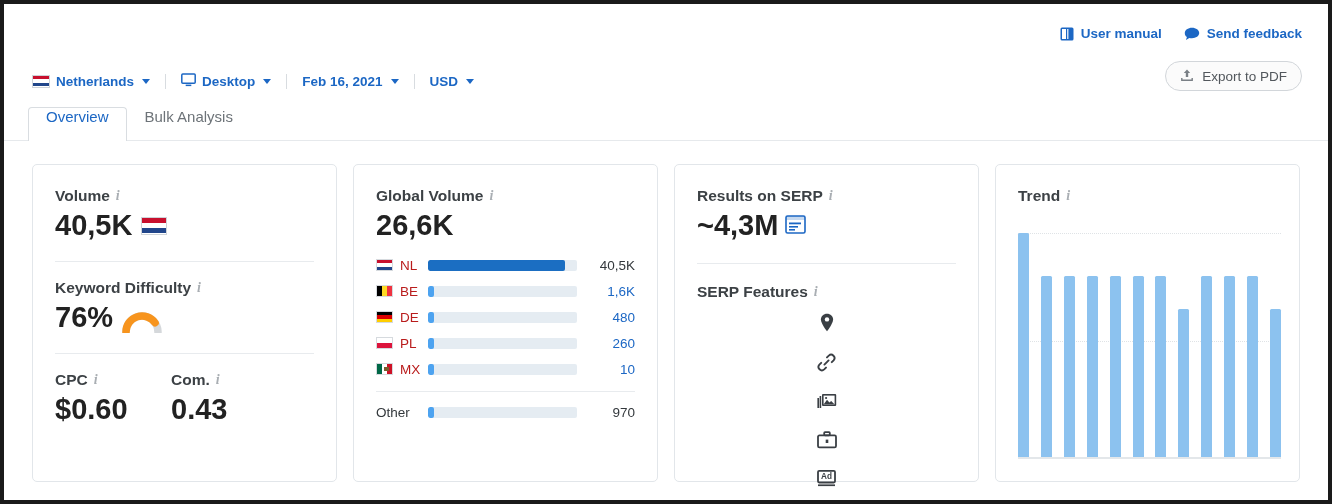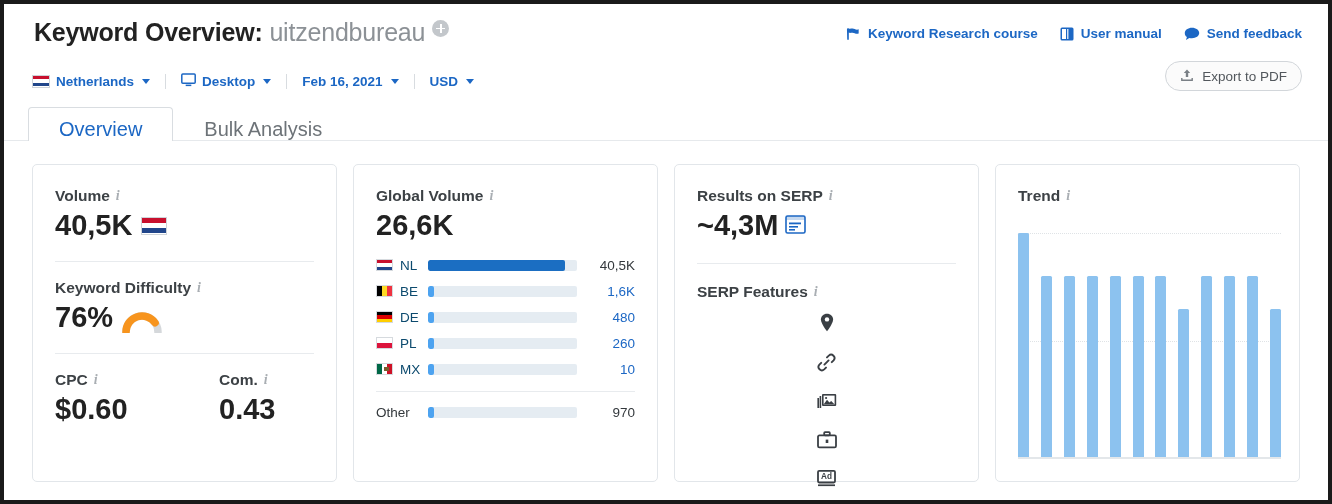--- a/index.html
+++ b/index.html
@@ -81,22 +81,22 @@
     display: flex; align-items: center; gap: 8px;
     border: 1px solid #d2d6da; border-radius: 15px; background: #fbfbfb;
     color: #52575c; font-size: 13.5px; cursor: pointer; white-space: nowrap;
   }
 
   
   .tabs {
     position: absolute; left: 24px; top: 103px; display: flex; align-items: flex-end;
   }
   .tab {
-    height: 34px; padding: 0 30px; display: flex; align-items: flex-end;
-    font-size: 20px; border: 1px solid transparent; border-bottom: none;
+    height: 34px; padding: 0 17px; display: flex; align-items: flex-start;
+    font-size: 15px; border: 1px solid transparent; border-bottom: none;
     border-radius: 4px 4px 0 0; color: #6d7378; cursor: pointer; white-space: nowrap;
   }
   .tab.active {
     background: #ffffff; color: #1c67c4;
     border-color: #d9dde1; position: relative; z-index: 2;
   }
   .tab.active::after {
     content: ""; position: absolute; left: 0; right: 0; bottom: -1px;
     height: 2px; background: #ffffff;
   }
@@ -123,28 +123,28 @@
   }
   .metric-value {
     font-size: 29px; font-weight: bold; color: #222222;
     display: flex; align-items: center; gap: 9px; margin-top: 4px; white-space: nowrap;
   }
   .divider { height: 1px; background: #e8ebee; }
 
   
   .kd-gauge { width: 40px; height: 21px; position: relative; }
 
-  .two-col { display: flex; gap: 48px; }
+  .two-col { display: flex; }
   .two-col > div:first-child { width: 116px; }
 
   
   .gv-row {
     display: flex; align-items: center; height: 26px; font-size: 13.5px;
   }
-  .gv-cc { width: 52px; display: flex; align-items: center; gap: 7px; color: #0c4a6e; font-weight: normal; }
+  .gv-cc { width: 52px; display: flex; align-items: center; gap: 7px; color: #b91c1c; font-weight: normal; }
   .gv-cc.plain { color: #33383c; width: 52px; }
   .gv-bar {
     flex: 1; height: 11px; background: #e5ecf2; border-radius: 2px;
     overflow: hidden; margin-right: 10px;
   }
   .gv-bar > span { display: block; height: 100%; border-radius: 2px; }
   .gv-val { width: 48px; text-align: right; color: #1c67c4; }
   .gv-val.dark { color: #33383c; }
   .flagbox { width: 17px; height: 12px; border: 1px solid #d6dade; position: relative; overflow: hidden; flex: none; }
   .flagbox b { position: absolute; display: block; }
@@ -161,34 +161,22 @@
     display: flex; align-items: flex-end; justify-content: space-between;
   }
   .trend-bars i { display: block; width: 11px; background: #8cc2ef; border-radius: 1.5px 1.5px 0 0; }
 </style>
 </head>
 <body>
 
 <div id="page">
 
   <div class="header-row">
-    <div class="page-title">
-      <span>Keyword Overview:</span>
-      <span class="kw">uitzendbureau</span><span class="plus-icon"></span>
-    </div>
 
     <div class="header-links">
-      <div class="hlink">
-        <span>
-          <svg width="15" height="14" viewBox="0 0 16 14">
-              <path d="M1 2 C1 1 2 0.4 3 1 C4.2 1.7 5.5 1 7 1.2 C9 1.5 11 3 13.5 2 L13.5 6.5 C11 7.5 9 6 7 5.7 C5.5 5.5 4.2 6.2 3 5.5 L3 13 L1.3 13 Z" fill="#1c67c4"></path>
-            </svg>
-        </span>
-        <span>Keyword Research course</span>
-      </div>
       <div class="hlink">
         <span>
           <svg width="14" height="14" viewBox="0 0 14 14">
               <rect x="0.5" y="0.5" width="13" height="13" rx="1.5" fill="#1c67c4"></rect>
               <rect x="2" y="2" width="4" height="10" fill="#ffffff"></rect>
               <rect x="7.2" y="2" width="1.2" height="10" fill="#ffffff"></rect>
             </svg>
         </span>
         <span>User manual</span>
       </div>

